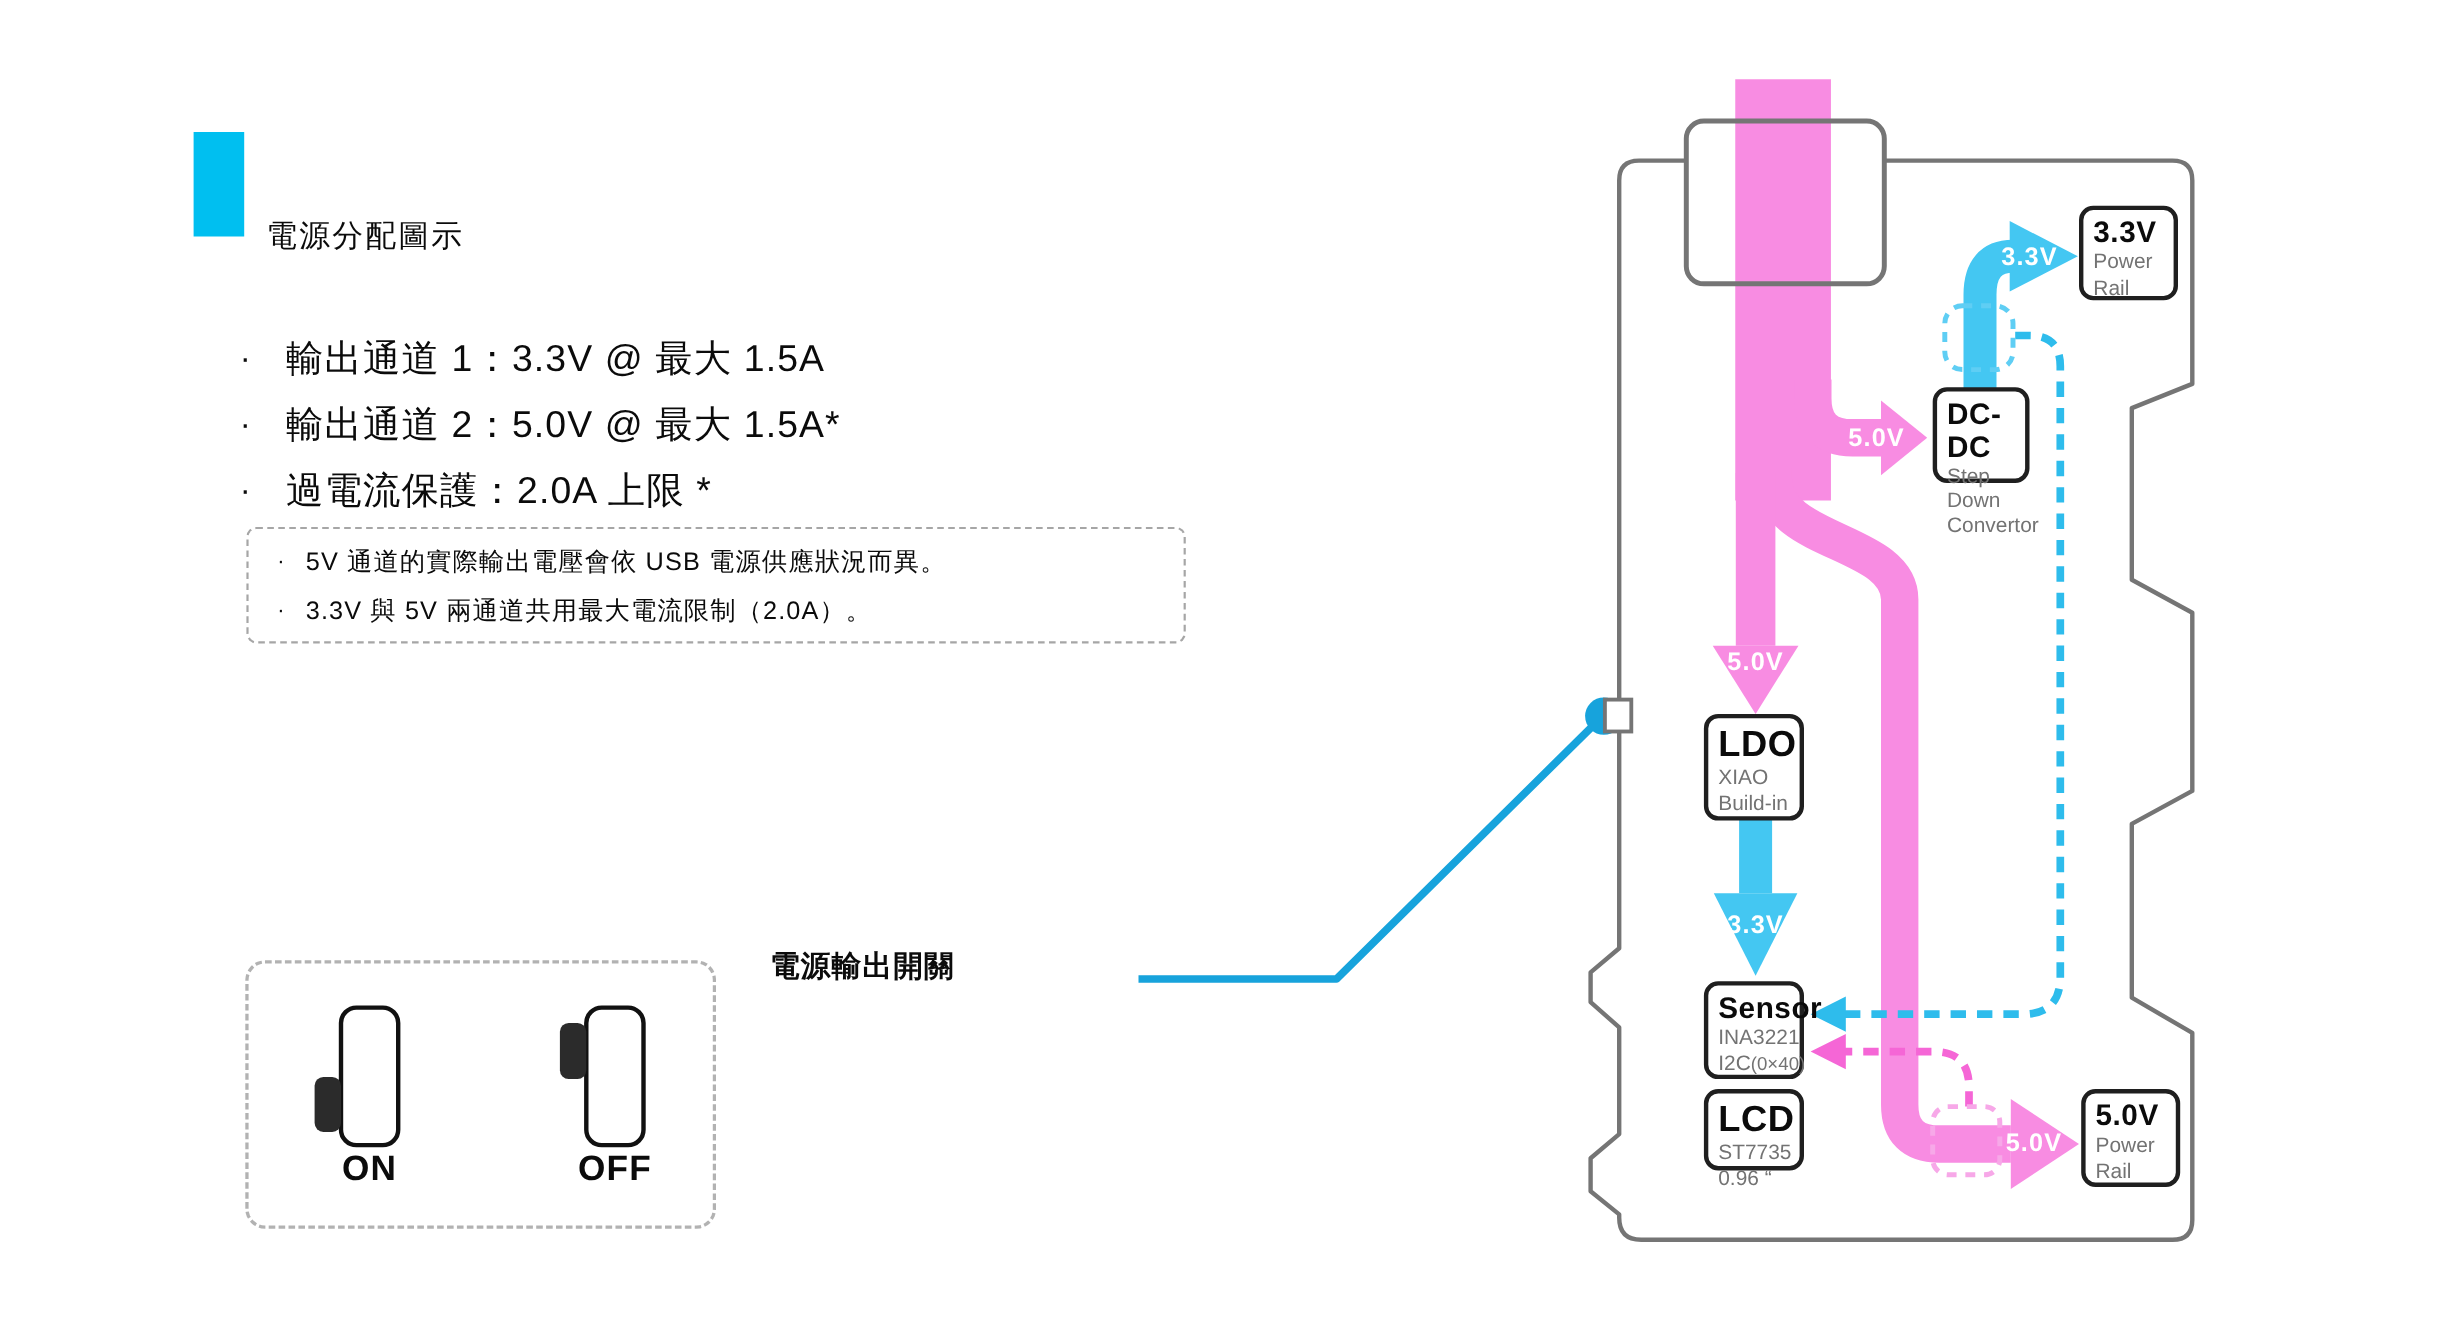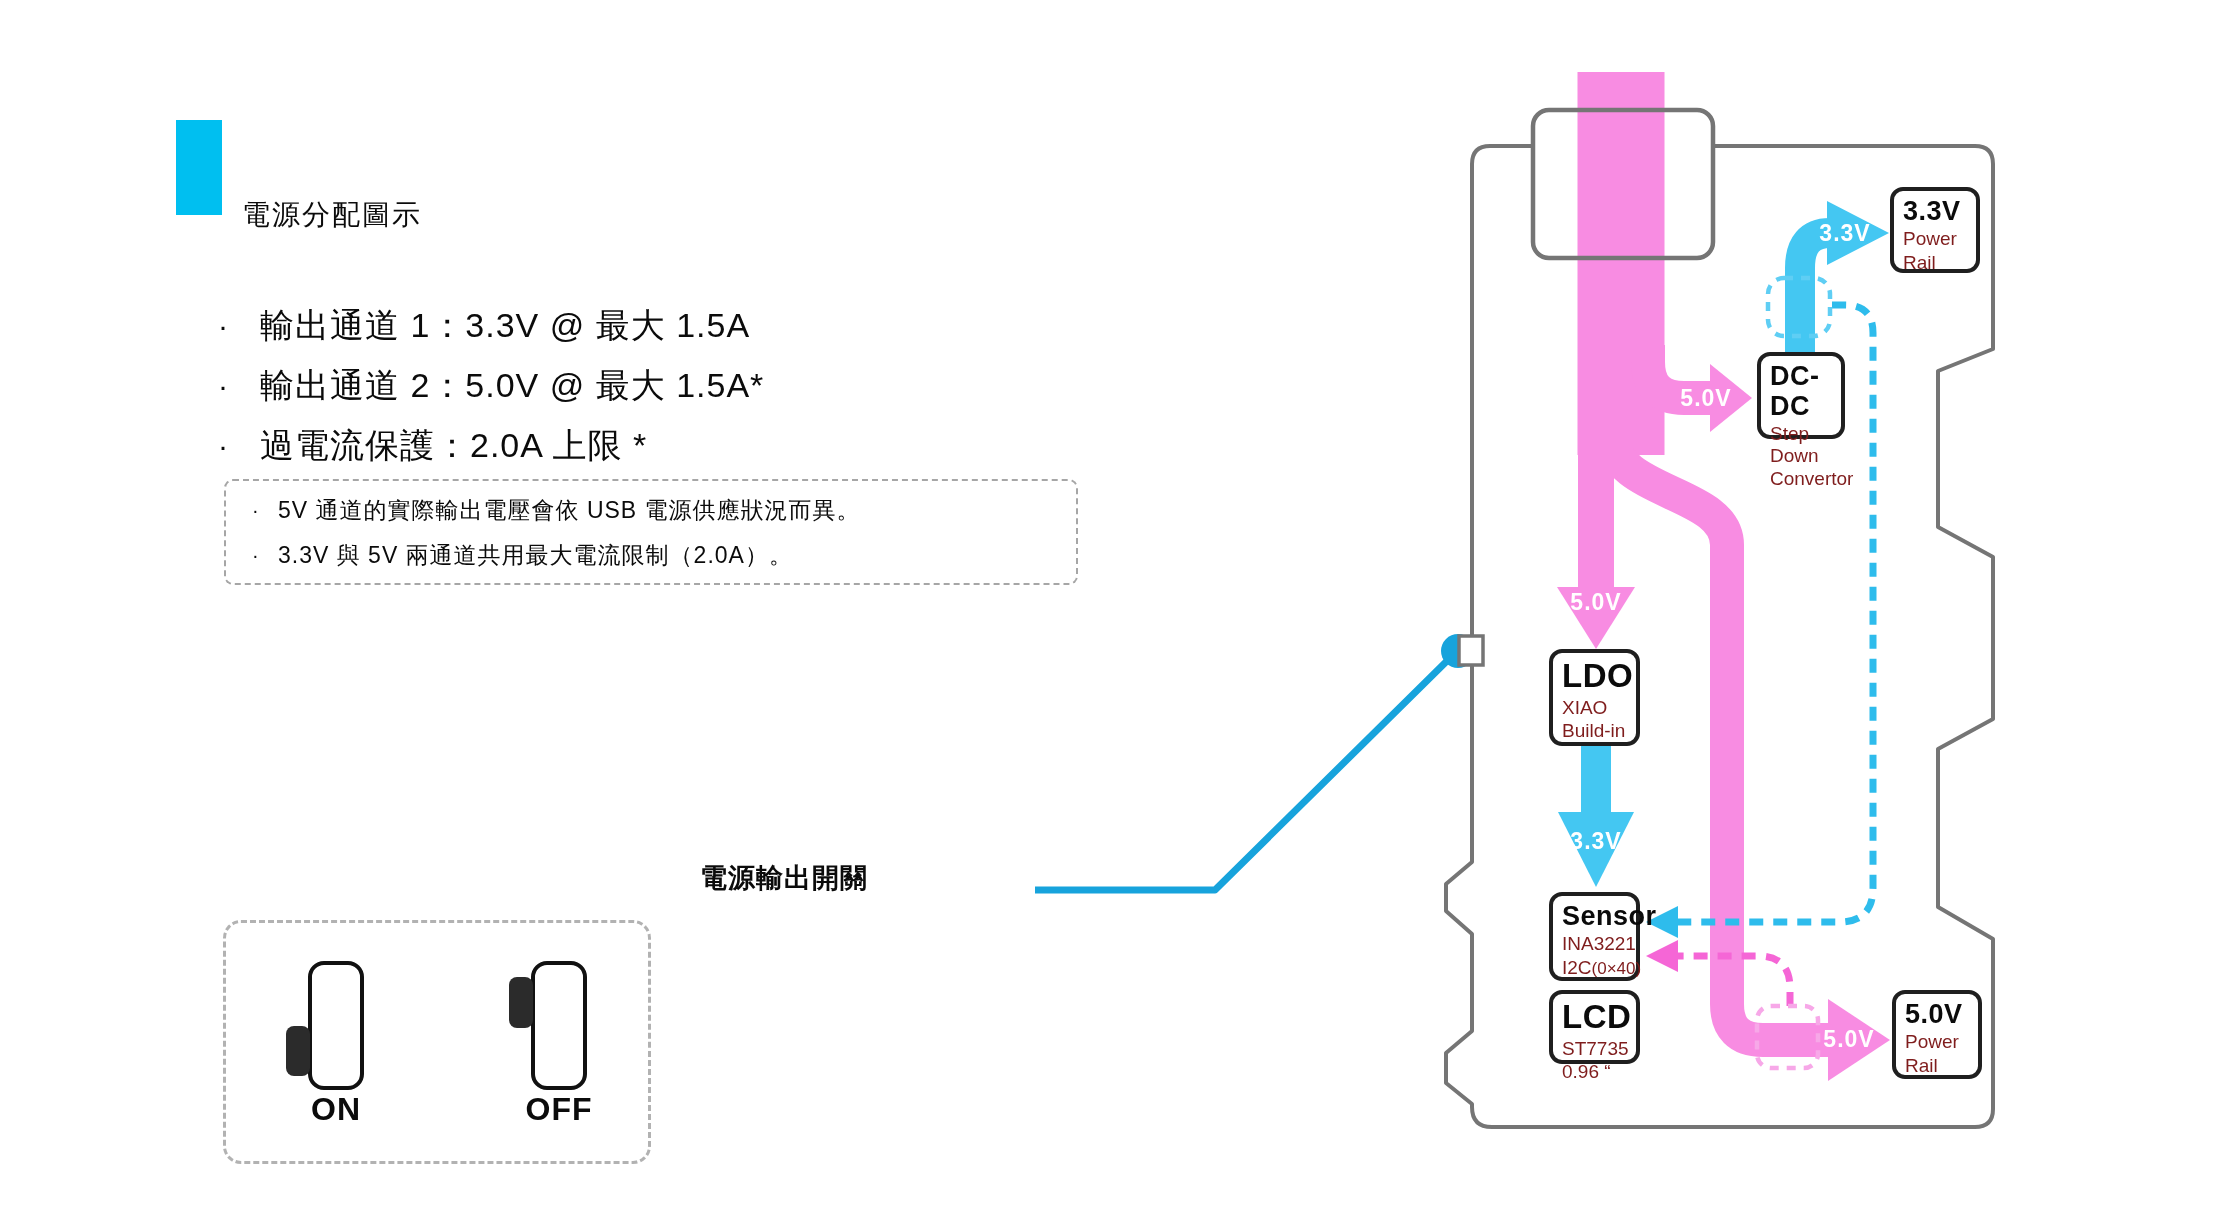--- a/index.html
+++ b/index.html
@@ -19,35 +19,35 @@
   .page-title{left:239px;top:112px;font-size:62px;font-weight:900;letter-spacing:3px;line-height:1.05;}
   .page-subtitle{left:242px;top:196px;font-size:28px;font-weight:500;letter-spacing:2px;text-align:center;}
   .spec-row{left:218px;font-size:34px;font-weight:500;display:flex;align-items:center;letter-spacing:1px;}
   .spec-dot{width:42px;font-size:30px;}
   .note-box{left:224px;top:479px;width:854px;height:106px;border:2px dashed var(--dash-gray);
     border-radius:9px;box-sizing:border-box;padding:14px 0 0 26px;}
   .note-row{display:flex;align-items:center;font-size:23px;font-weight:500;margin-bottom:14px;letter-spacing:1px;}
   .note-dot{width:26px;font-size:20px;}
 
   
-  .switch-panel{left:223px;top:920px;width:428px;height:244px;border:3px dashed #b2b2b2;border-radius:18px;box-sizing:border-box;}
+  .switch-panel{left:223px;top:873px;width:428px;height:244px;border:3px dashed #b2b2b2;border-radius:18px;box-sizing:border-box;}
   .sw-body{position:absolute;width:56px;height:129px;background:#fff;border:4px solid #111;border-radius:16px;box-sizing:border-box;}
   .sw-knob{position:absolute;width:24px;background:#2b2b2b;border-radius:8px;}
   .sw-label{position:absolute;transform:translateX(-50%);font-size:32px;font-weight:800;letter-spacing:1px;}
 
   
   .sw-heading{left:700px;top:860px;font-size:27px;font-weight:800;letter-spacing:1px;}
   .sw-bodytext{left:700px;top:916px;font-size:25px;line-height:38px;font-weight:500;letter-spacing:1px;}
 
   
   .comp{position:absolute;background:#fff;border:4px solid var(--box-border);border-radius:13px;
     box-sizing:border-box;padding:5px 0 0 9px;line-height:1.12;}
   .comp-title{font-weight:800;font-size:27px;letter-spacing:0.5px;}
   .comp-title.big{font-size:33px;}
-  .comp-line{font-size:19px;color:#7f1d1d;margin-top:2px;}
+  .comp-line{font-size:19px;color:#737373;margin-top:2px;}
   .comp-line .small{font-size:17px;}
 
   .flow-label{position:absolute;transform:translate(-50%,-50%);color:#fff;font-size:23px;font-weight:800;letter-spacing:1px;}
 
   
   .outline{fill:#fff;stroke:var(--outline-gray);stroke-width:4;stroke-linejoin:round;}
   .usb-fill{fill:#fff;}
   .usb-stroke{fill:none;stroke:var(--outline-gray);stroke-width:4.5;}
   .flow-pink{fill:none;stroke:var(--pink);}
   .head-pink{fill:var(--pink);}

